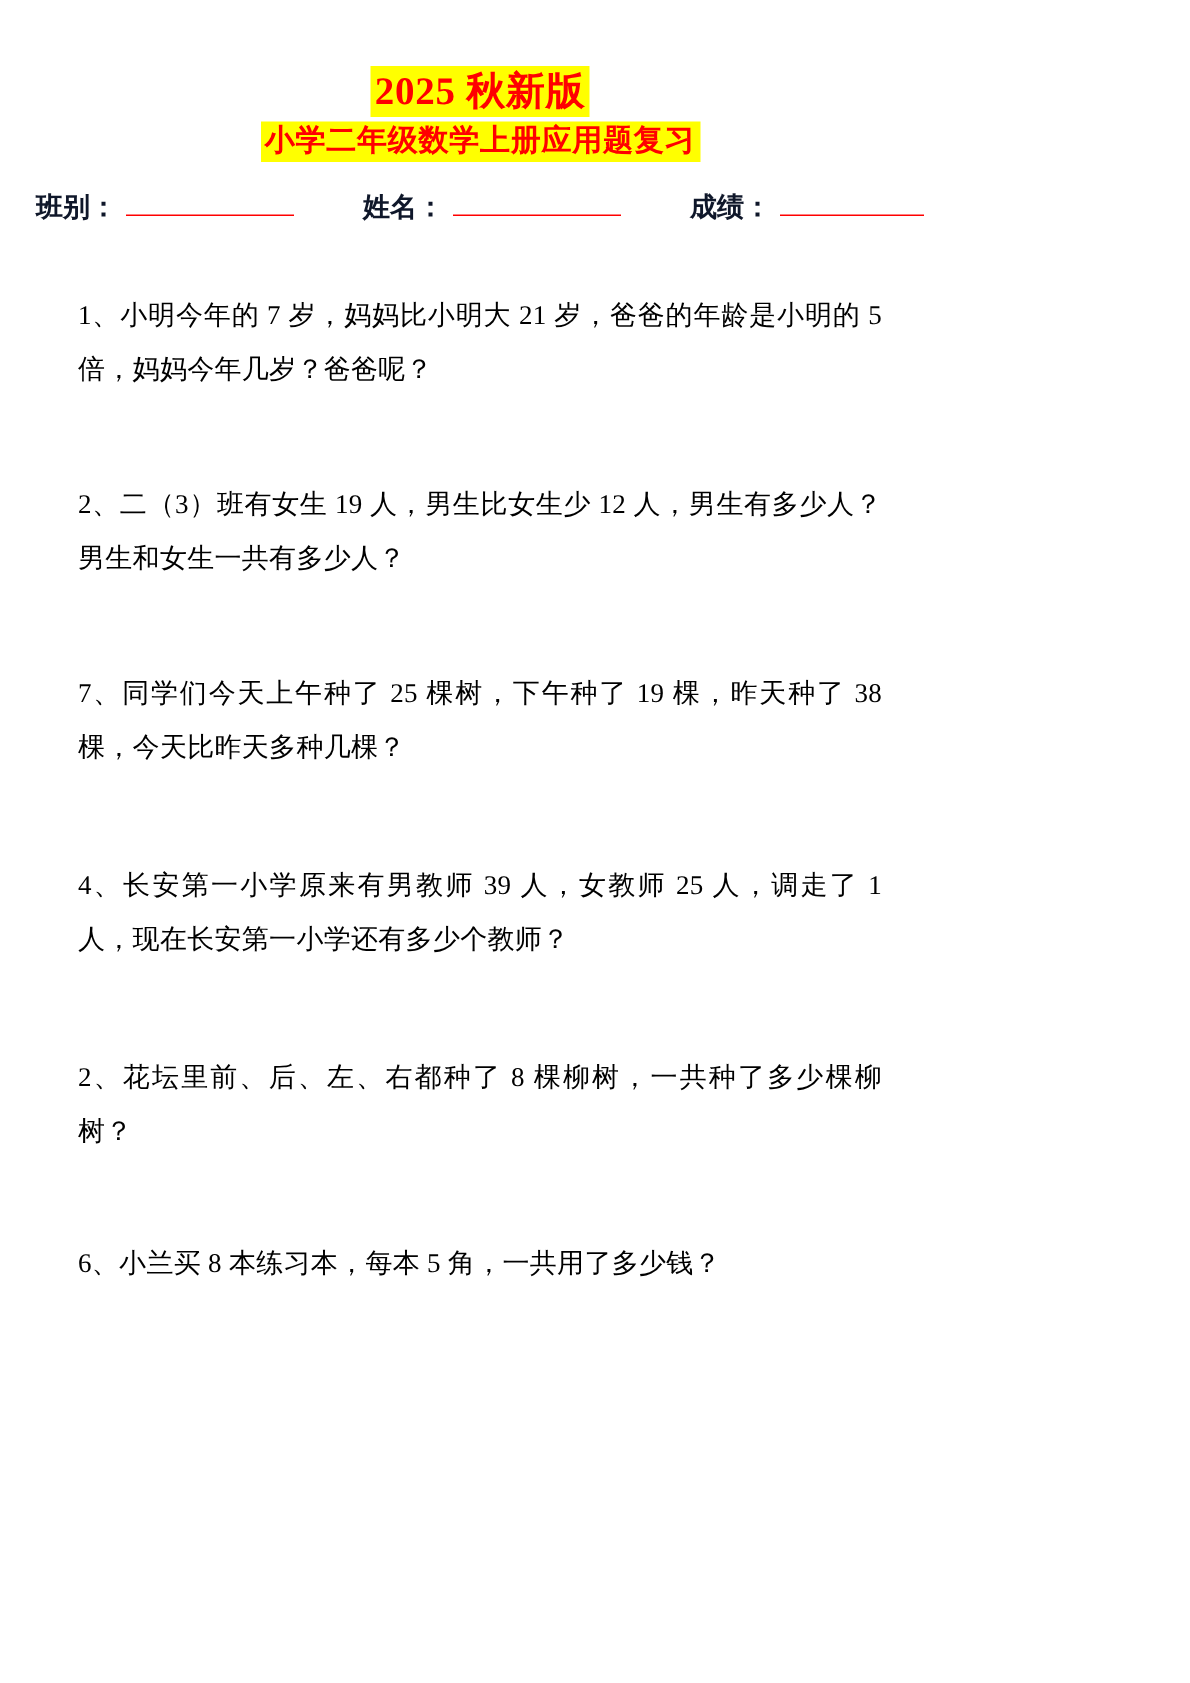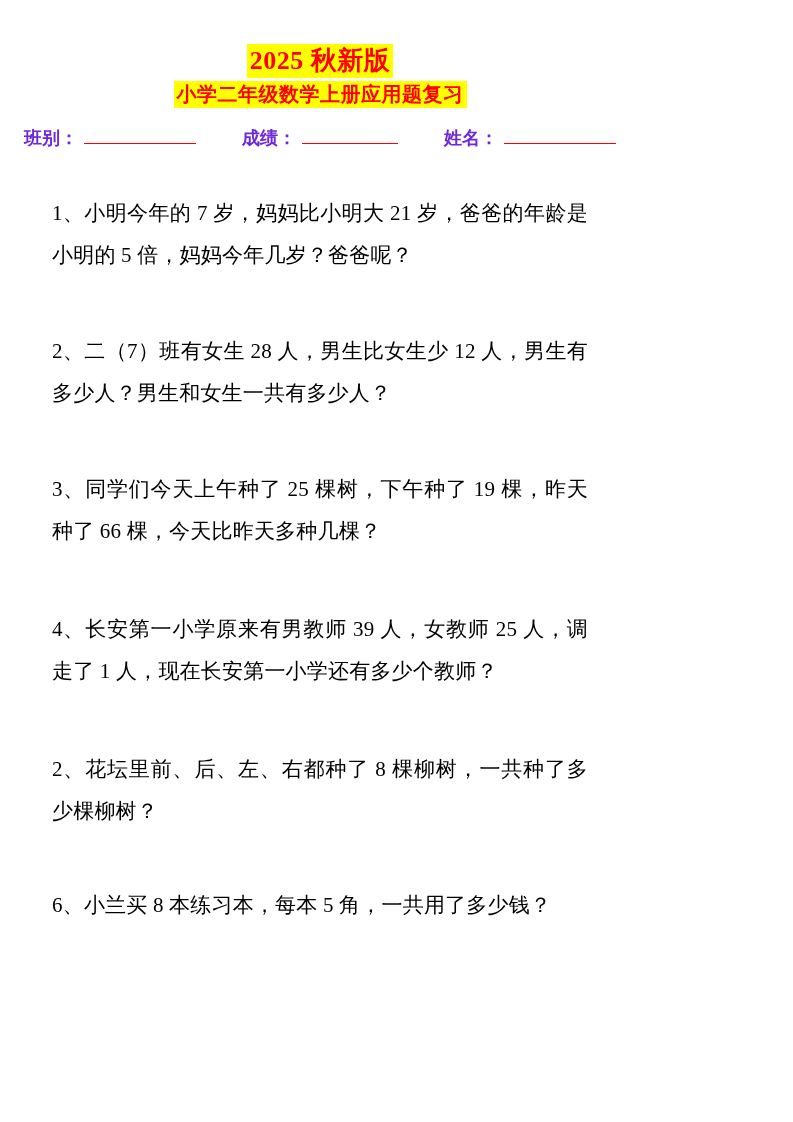--- a/index.html
+++ b/index.html
@@ -58,39 +58,39 @@
   }
   .info-item {
     display: flex;
     align-items: baseline;
     white-space: nowrap;
   }
   .info-item + .info-item {
     margin-left: 46px;
   }
   .info-label {
-    color: #6d28d9;
+    color: #0f172a;
   }
   .info-blank {
     display: inline-block;
     width: 112px;
     border-bottom: 1.6px solid #ff0000;
     margin-left: 6px;
     height: 14px;
   }
   .info-item.narrow .info-blank {
     width: 96px;
   }
 
   
   .questions {
     margin-top: 42px;
   }
   .question {
-    font-size: 21px;
+    font-size: 18px;
     line-height: 2.0;
     text-align: justify;
     color: #000000;
     letter-spacing: 0.2px;
   }
   .q-gap-large { margin-bottom: 54px; }
   .q-gap-mid   { margin-bottom: 56px; }
   .q-gap-small { margin-bottom: 52px; }
 </style>
 </head>
@@ -103,32 +103,32 @@
     <div>
       <div class="title-line title-line-2">小学二年级数学上册应用题复习</div>
     </div>
   </div>
 
   <div class="info-row">
     <div class="info-item">
       <span class="info-label">班别：</span>
       <span class="info-blank"></span>
     </div>
+    <div class="info-item">
+      <span class="info-label">姓名：</span>
+      <span class="info-blank"></span>
+    </div>
     <div class="info-item narrow">
       <span class="info-label">成绩：</span>
-      <span class="info-blank"></span>
-    </div>
-    <div class="info-item">
-      <span class="info-label">姓名：</span>
       <span class="info-blank"></span>
     </div>
   </div>
 
   <div class="questions">
     <p class="question q-gap-large">1、小明今年的 7 岁，妈妈比小明大 21 岁，爸爸的年龄是小明的 5 倍，妈妈今年几岁？爸爸呢？</p>
-    <p class="question q-gap-large">2、二（7）班有女生 28 人，男生比女生少 12 人，男生有多少人？男生和女生一共有多少人？</p>
-    <p class="question q-gap-mid">3、同学们今天上午种了 25 棵树，下午种了 19 棵，昨天种了 66 棵，今天比昨天多种几棵？</p>
+    <p class="question q-gap-large">2、二（3）班有女生 19 人，男生比女生少 12 人，男生有多少人？男生和女生一共有多少人？</p>
+    <p class="question q-gap-mid">7、同学们今天上午种了 25 棵树，下午种了 19 棵，昨天种了 38 棵，今天比昨天多种几棵？</p>
     <p class="question q-gap-mid">4、长安第一小学原来有男教师 39 人，女教师 25 人，调走了 1 人，现在长安第一小学还有多少个教师？</p>
     <p class="question q-gap-small">2、花坛里前、后、左、右都种了 8 棵柳树，一共种了多少棵柳树？</p>
     <p class="question">6、小兰买 8 本练习本，每本 5 角，一共用了多少钱？</p>
   </div>
 
 </div>
 
 </body></html>

